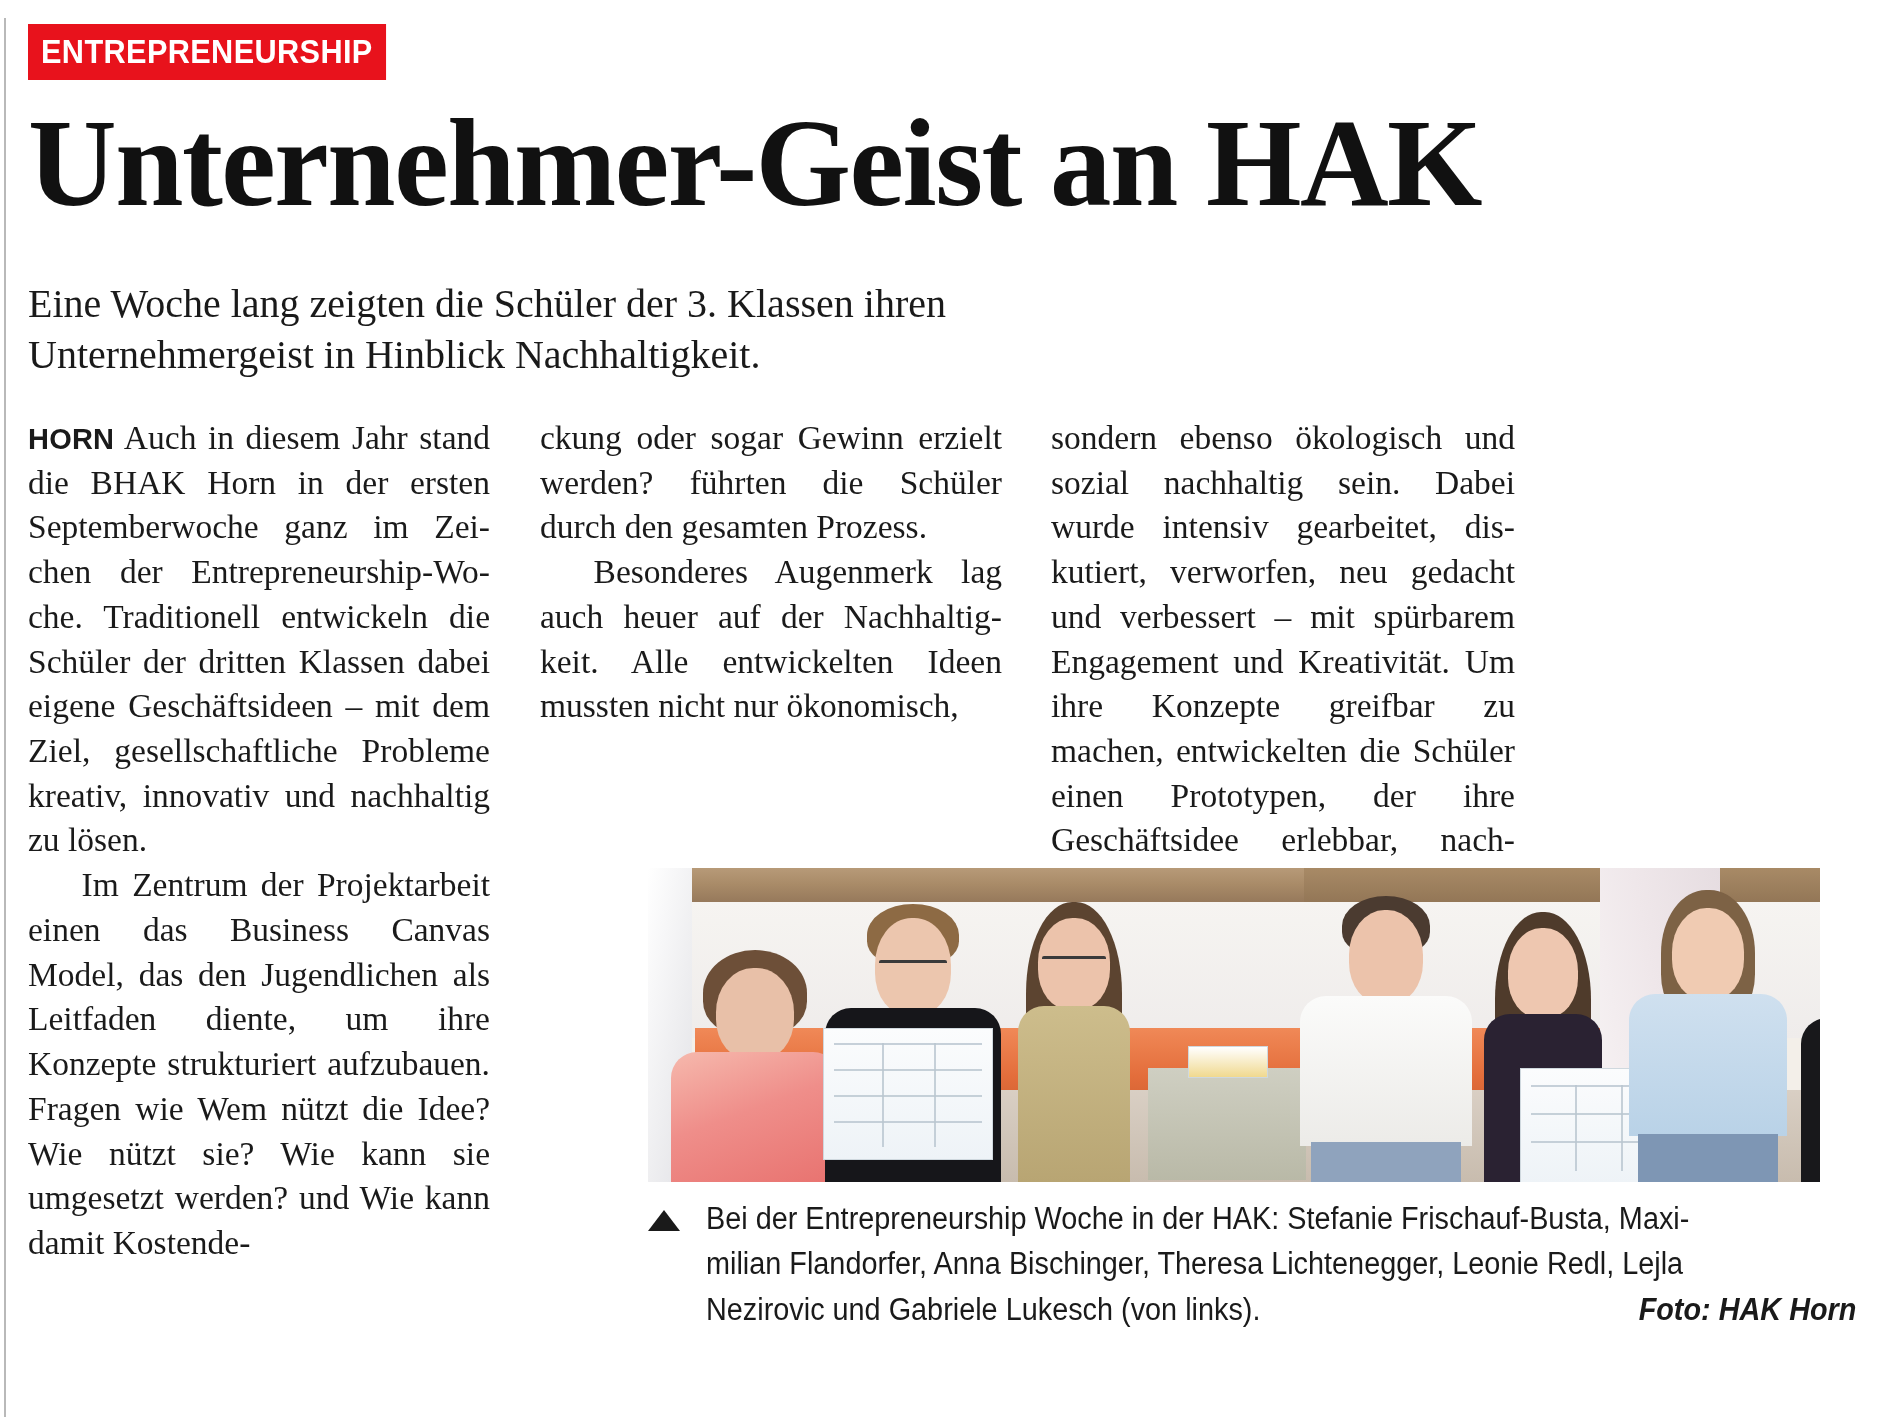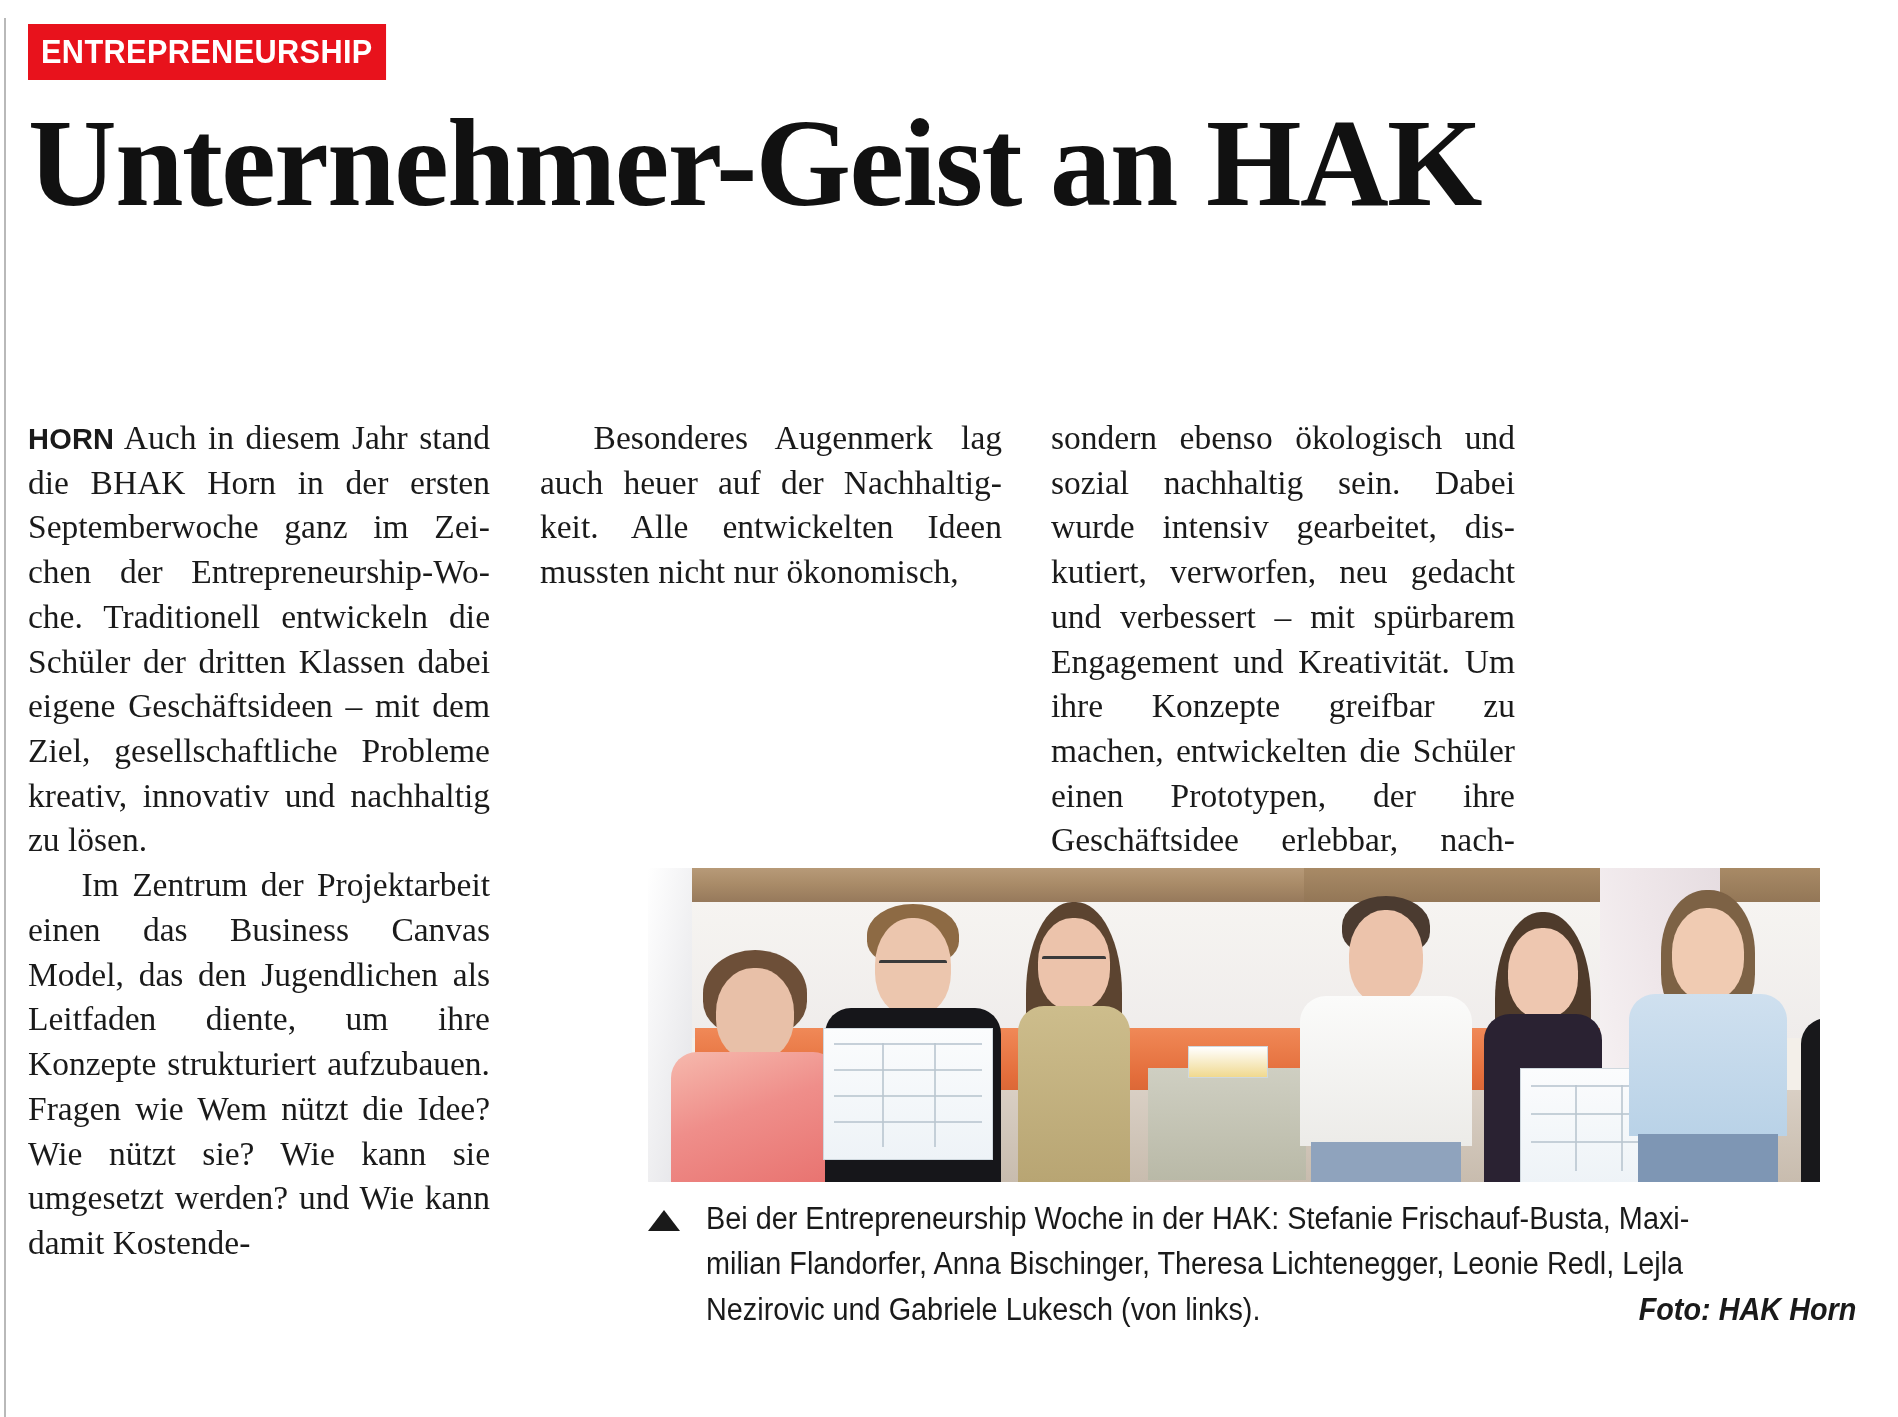--- a/index.html
+++ b/index.html
@@ -223,29 +223,31 @@
 <body>
 
 <div class="page-rule"></div>
 
 <div class="page">
 
   <div class="kicker">ENTREPRENEURSHIP</div>
 
   <h1 class="headline">Unternehmer-Geist an HAK</h1>
 
+  <div class="lead">Eine Woche lang zeigten die Schüler der 3. Klassen ihren Unternehmergeist in Hinblick Nachhaltigkeit.</div>
 
   <div class="body-cols">
 
     <div class="col col-1">
       <p><span class="dateline">HORN</span><span> Auch in diesem Jahr stand die BHAK Horn in der ersten Septemberwoche ganz im Zei­chen der Entrepreneurship-Wo­che. Traditionell entwickeln die Schüler der dritten Klassen da­bei eigene Geschäftsideen – mit dem Ziel, gesellschaftliche Probleme kreativ, innovativ und nachhaltig zu lösen.</span></p>
       <p class="indent">Im Zentrum der Projekt­arbeit einen das Business Can­vas Model, das den Jugendlichen als Leitfaden diente, um ihre Konzepte strukturiert aufzu­bauen. Fragen wie Wem nützt die Idee? Wie nützt sie? Wie kann sie umgesetzt werden? und Wie kann damit Kostende-</p>
     </div>
 
     <div class="col col-2">
+      <p>ckung oder sogar Gewinn erzielt werden? führten die Schüler durch den gesamten Prozess.</p>
       <p class="indent">Besonderes Augenmerk lag auch heuer auf der Nachhaltig­keit. Alle entwickelten Ideen mussten nicht nur ökonomisch,</p>
     </div>
 
     <div class="col col-3">
       <p>sondern ebenso ökologisch und sozial nachhaltig sein. Dabei wurde intensiv gearbeitet, dis­kutiert, verworfen, neu gedacht und verbessert – mit spürbarem Engagement und Kreativität. Um ihre Konzepte greifbar zu machen, entwickelten die Schü­ler einen Prototypen, der ihre Geschäftsidee erlebbar, nach­vollziehbar und sichtbar macht.</p>
     </div>
 
   </div>
 
   

